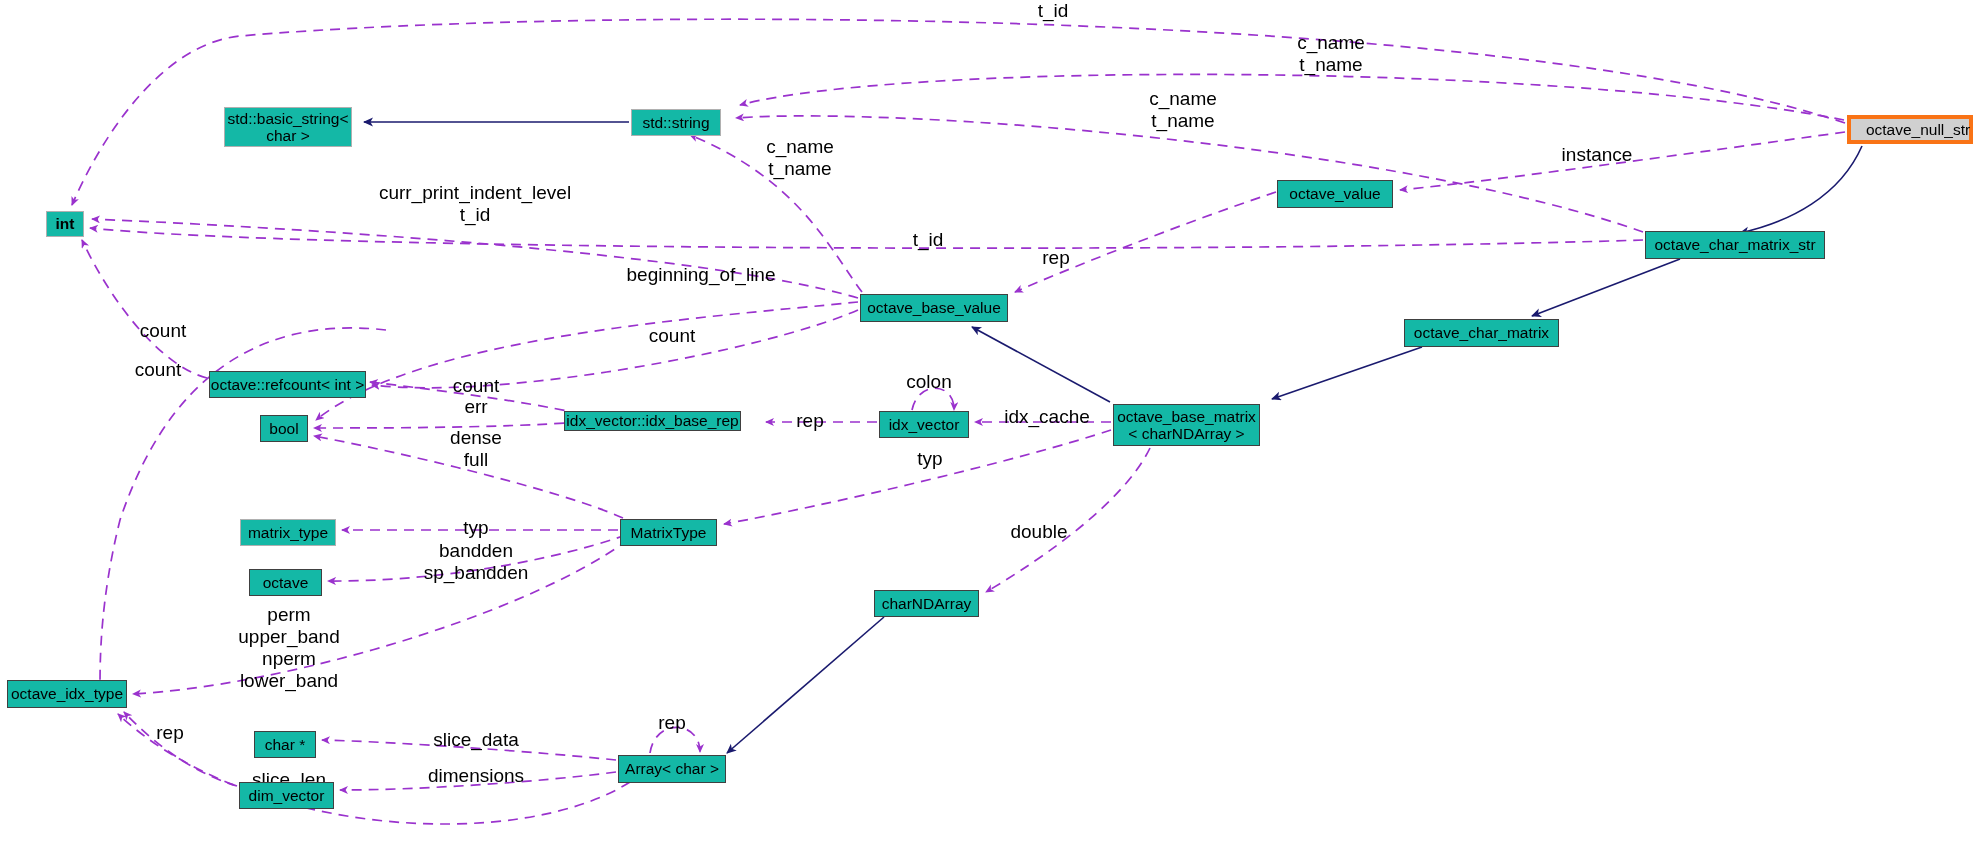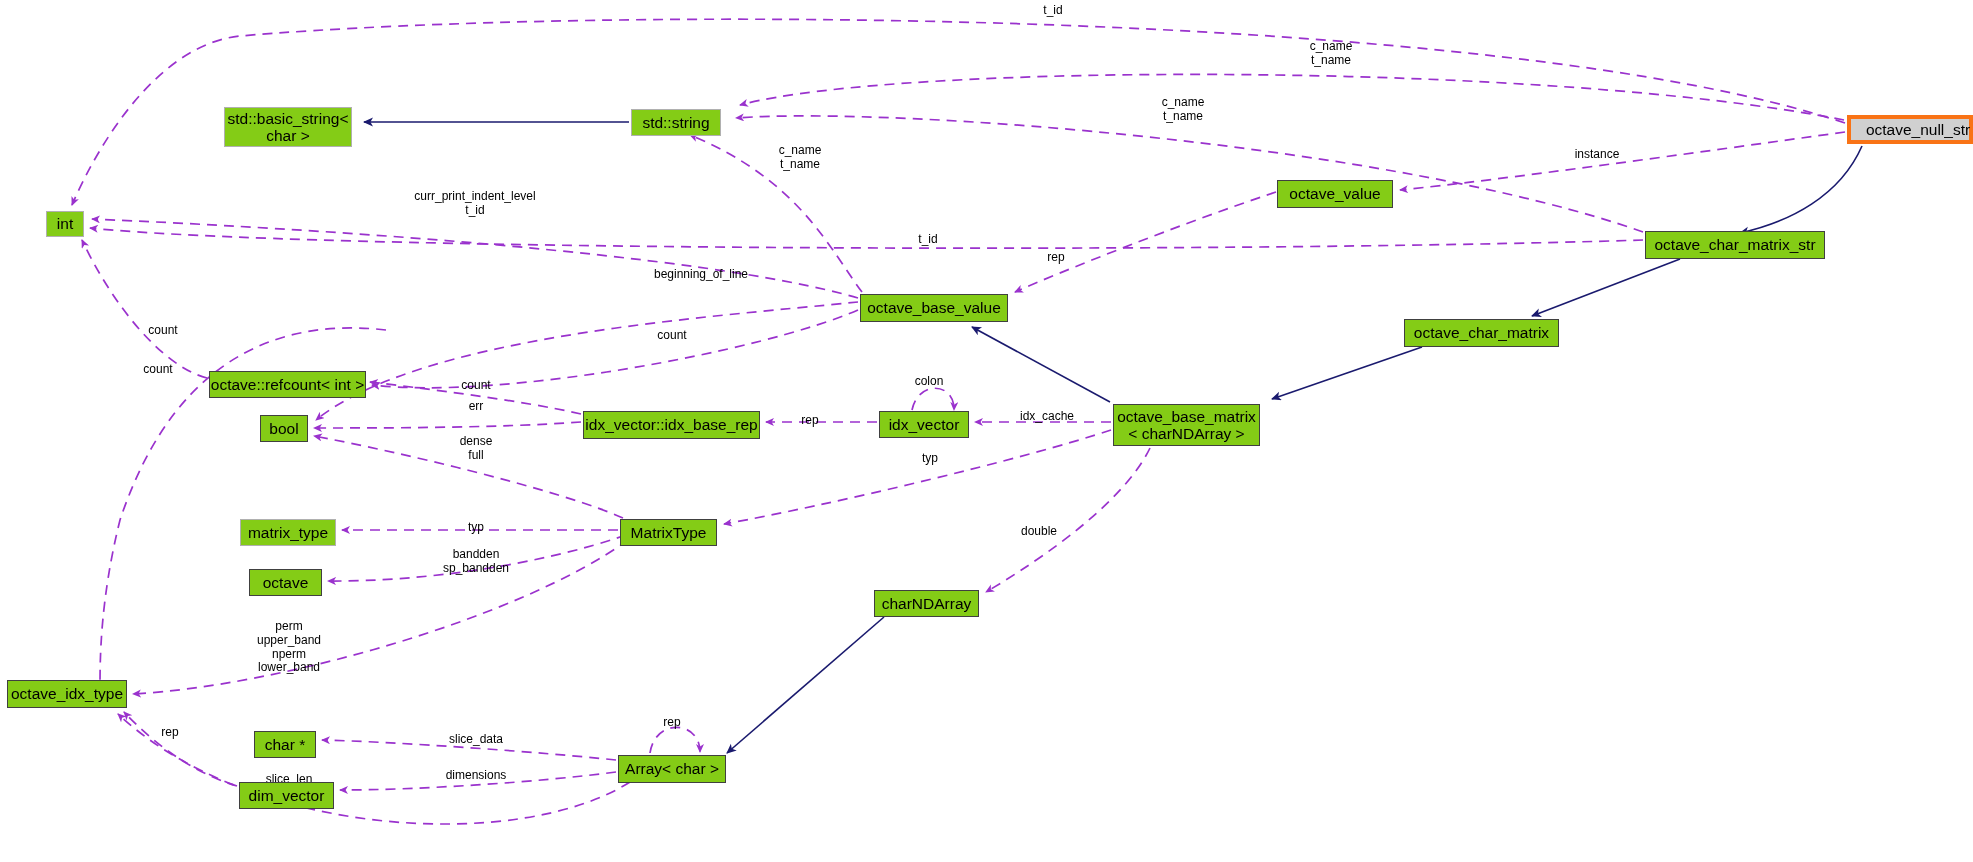--- a/index.html
+++ b/index.html
@@ -9,39 +9,39 @@
     width:1973px;
     height:862px;
     background:#ffffff;
     font-family:"Liberation Sans", sans-serif;
     overflow:hidden;
   }
   #edge-layer{position:absolute;left:0;top:0;width:1973px;height:862px;}
   .node{
     position:absolute;
     box-sizing:border-box;
-    background:#84cc16;
+    background:#14b8a6;
     border:1px solid #404040;
     display:flex;
     align-items:center;
     justify-content:center;
     text-align:center;
     font-size:15.5px;
     color:#000000;
     line-height:1.12;
     white-space:pre;
     letter-spacing:0;
     z-index:3;
   }
   .node.thin{border:1px solid #b0b0b0;}
   .node.root{background:#d0d0d0;border:4px solid #f97316;padding-left:16px;}
   .node .nlabel{display:block;}
   .edge-label{
     position:absolute;
-    font-size:12px;
+    font-size:19px;
     color:#000000;
     font-family:"Liberation Sans", sans-serif;
     line-height:1.15;
     white-space:pre;
     text-align:center;
     transform:translate(-50%,-50%);
     z-index:2;
     background:transparent;
   }
 </style>
@@ -103,21 +103,21 @@
 
   <div class="node thin" style="left:224px;top:107px;width:128px;height:40px;">
     <span class="nlabel">std::basic_string&lt;
 char &gt;</span>
   </div>
 
   <div class="node thin" style="left:631px;top:109px;width:90px;height:27px;">
     <span class="nlabel">std::string</span>
   </div>
 
-  <div class="node thin" style="left:46px;top:211px;width:38px;height:26px;">
+  <div class="node thin" style="left:46px;top:211px;width:38px;height:26px;font-weight:bold;">
     <span class="nlabel">int</span>
   </div>
 
   <div class="node" style="left:1277px;top:180px;width:116px;height:28px;">
     <span class="nlabel">octave_value</span>
   </div>
 
   <div class="node root" style="left:1847px;top:115px;width:126px;height:29px;">
     <span class="nlabel">octave_null_str</span>
   </div>
@@ -141,21 +141,21 @@
 
   <div class="node" style="left:879px;top:411px;width:90px;height:27px;">
     <span class="nlabel">idx_vector</span>
   </div>
 
   <div class="node" style="left:1113px;top:404px;width:147px;height:42px;">
     <span class="nlabel">octave_base_matrix
 &lt; charNDArray &gt;</span>
   </div>
 
-  <div class="node" style="left:583px;top:411px;width:177px;height:28px;">
+  <div class="node" style="left:564px;top:411px;width:177px;height:20px;">
     <span class="nlabel">idx_vector::idx_base_rep</span>
   </div>
 
   <div class="node" style="left:260px;top:415px;width:48px;height:27px;">
     <span class="nlabel">bool</span>
   </div>
 
   <div class="node thin" style="left:240px;top:519px;width:96px;height:27px;">
     <span class="nlabel">matrix_type</span>
   </div>

